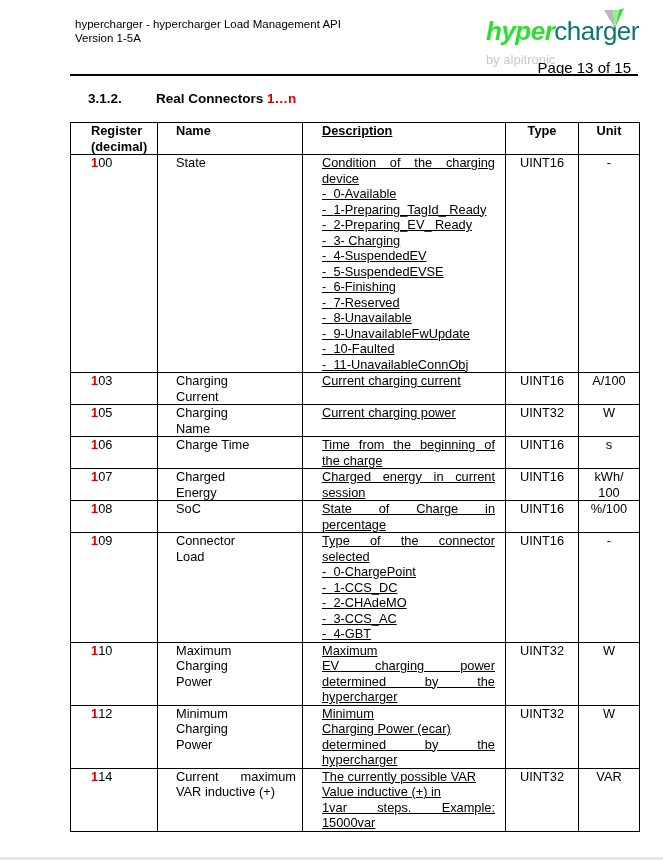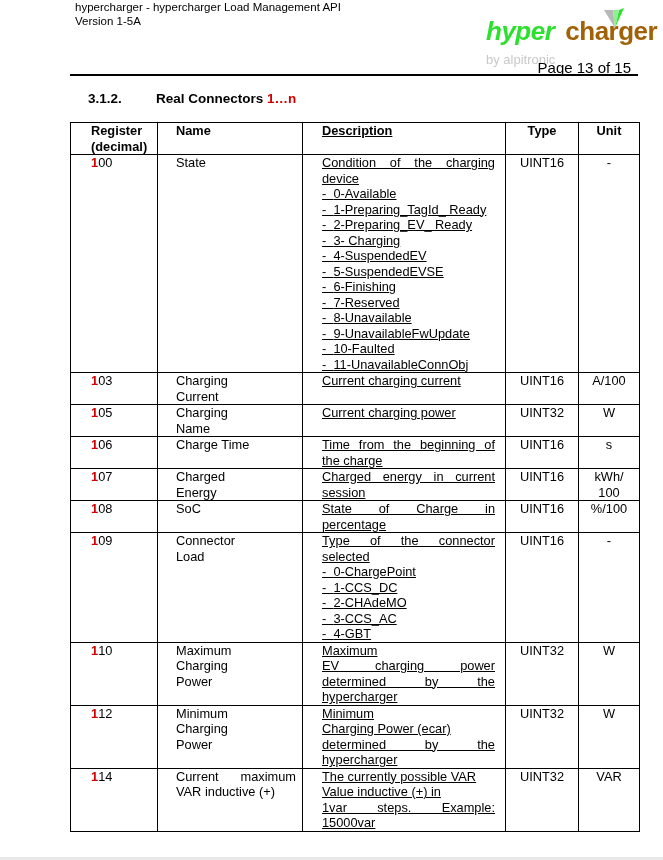--- a/index.html
+++ b/index.html
@@ -1,22 +1,22 @@
 <!DOCTYPE html>
 <html><head>
 <meta charset="utf-8">
 <style>
   html, body { margin: 0; padding: 0; background: #ffffff; }
   body { width: 663px; height: 860px; overflow: hidden; position: relative;
          font-family: "Liberation Sans", sans-serif; color: #000; }
-  .hdr-left { position: absolute; left: 75px; top: 0; font-size: 11.5px; line-height: 14px; }
+  .hdr-left { position: absolute; left: 75px; top: 17px; font-size: 11.5px; line-height: 14px; }
   .logo { position: absolute; left: 486px; top: 8px; width: 150px; height: 50px; }
   .logo-word { position: absolute; left: 0; top: 8px; font-size: 26px; letter-spacing: -0.5px; line-height: 30px; }
   .logo-hyper { color: #2ee02e; font-weight: bold; font-style: italic; }
-  .logo-charger { color: #a16207; font-weight: bold; margin-left: 11px; }
+  .logo-charger { color: #0f766e; font-weight: normal; }
   .logo-sub { position: absolute; left: 0; top: 44px; font-size: 13px; color: #c8c8c8; }
   .logo-mark { position: absolute; left: 118px; top: 0; width: 22px; height: 22px; }
   .page-no { position: absolute; right: 32px; top: 59px; font-size: 15px; }
   .rule { position: absolute; left: 70px; top: 74px; width: 568px; height: 1.5px; background: #000; }
   .section { position: absolute; left: 88px; top: 91px; font-size: 13.5px; font-weight: bold; }
   .section .num { display: inline-block; width: 68px; }
   .section .red { color: #d40000; }
   table { position: absolute; left: 70px; top: 122px; border-collapse: collapse;
           table-layout: fixed; width: 569px; font-size: 12.8px; line-height: 15.5px; }
   td, th { border: 1.3px solid #000; vertical-align: top; padding: 0; }

